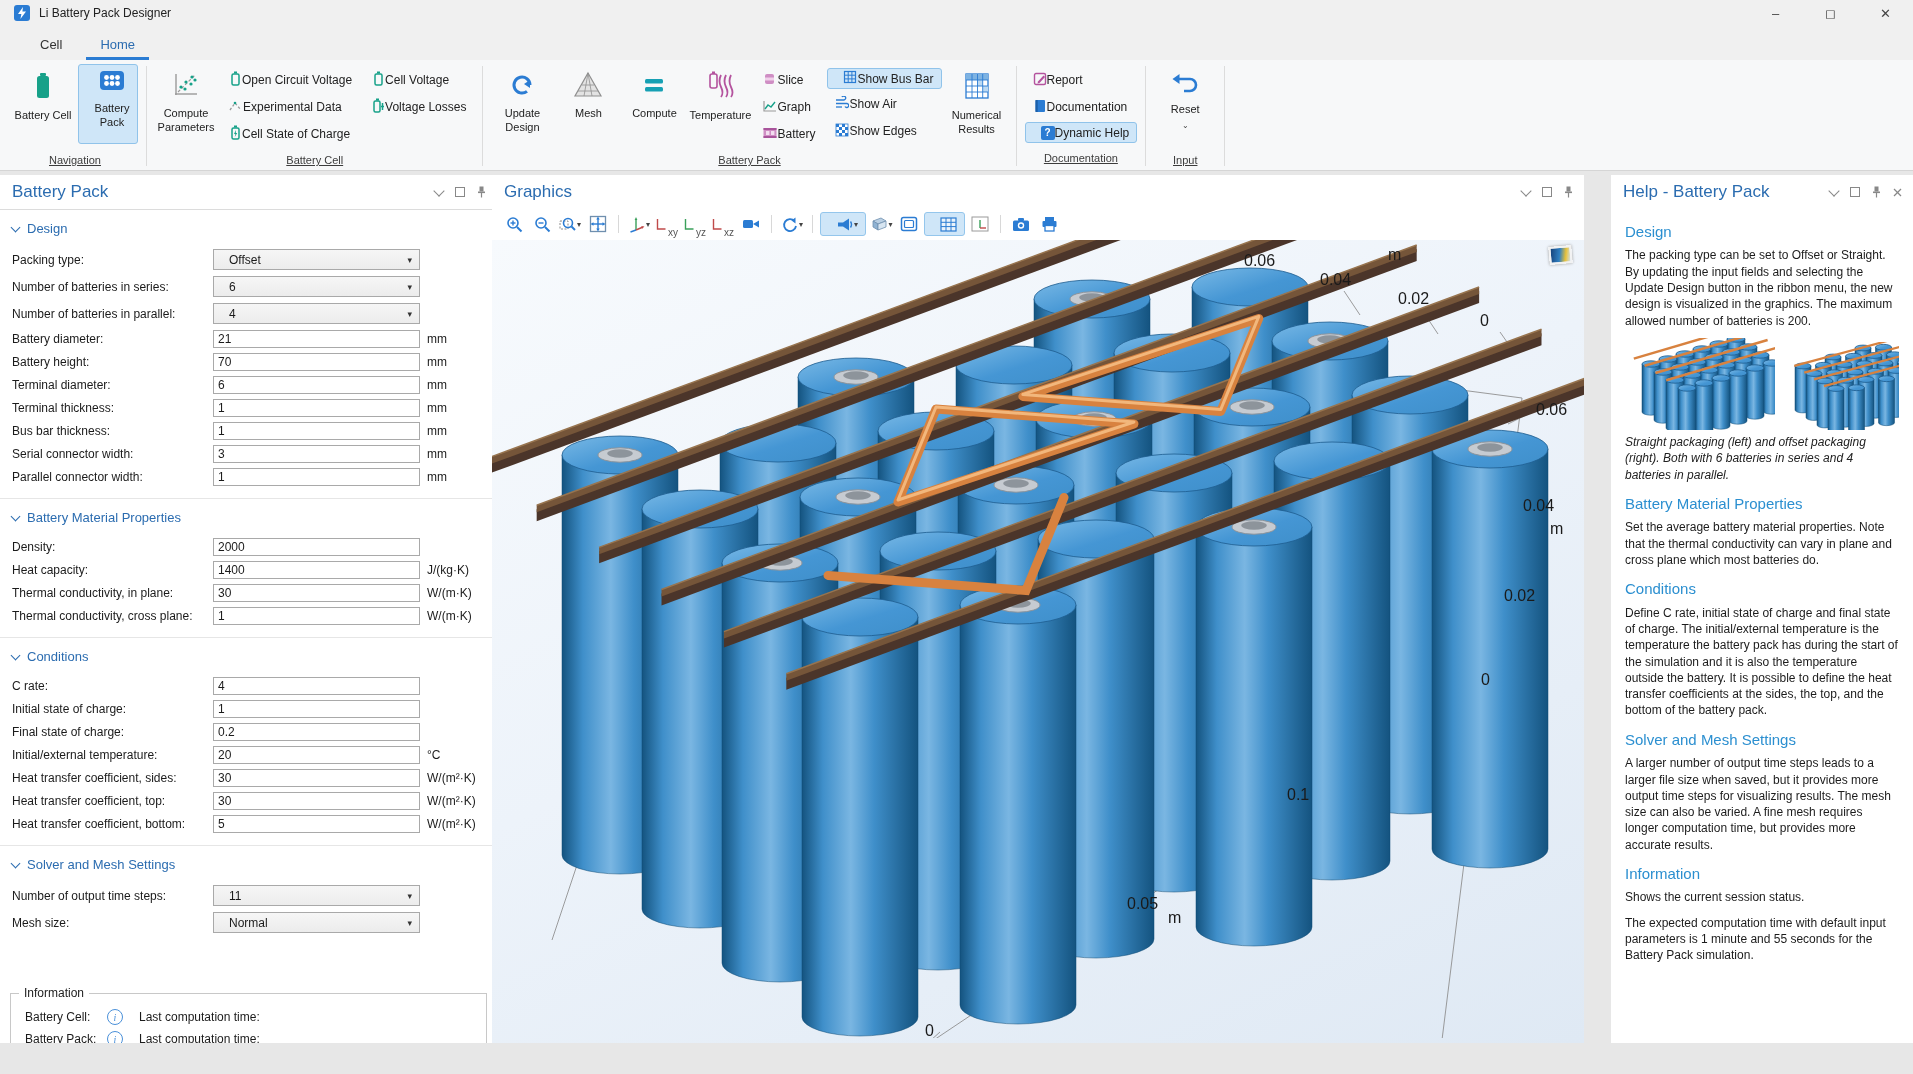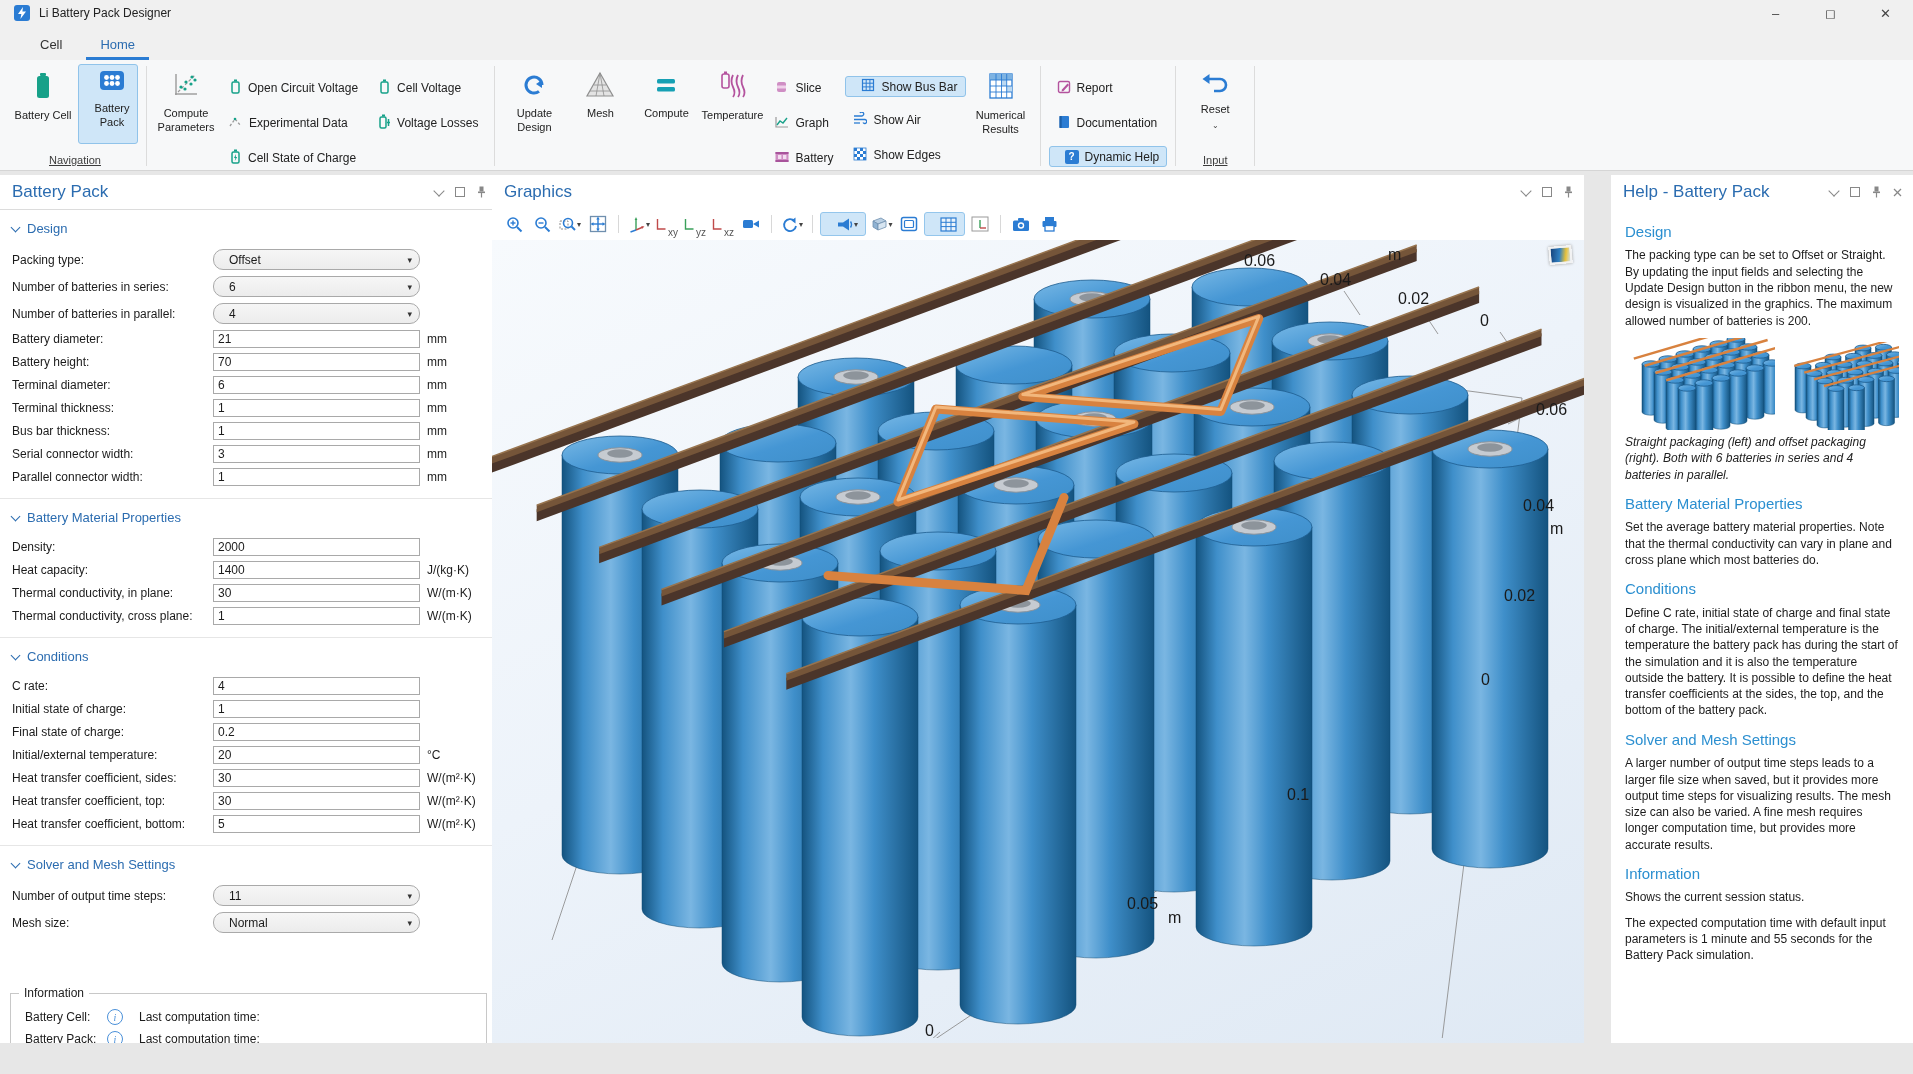--- a/index.html
+++ b/index.html
@@ -23,22 +23,22 @@
           border-bottom:1px solid #d5d5d5;display:flex;align-items:stretch;padding-left:6px;}
   .rgroup{display:flex;flex-direction:column;padding:4px 6px 0;}
   .rg-content{flex:1;display:flex;align-items:flex-start;gap:4px;}
   .rg-label{height:18px;text-align:center;font-size:11px;color:#3c3c3c;padding-top:2px;text-decoration:underline;}
   .rsep{width:1px;background:#dcdcdc;margin:6px 2px 4px;}
   .bigbtn{width:60px;min-height:80px;border-radius:3px;display:flex;flex-direction:column;
           align-items:center;padding-top:6px;gap:4px;border:1px solid transparent;}
   .bigbtn.sel{background:#cfe6f8;border-color:#90c3ea;}
   .bigbtn .bl{font-size:11px;color:#222;text-align:center;line-height:1.25;}
   .smallcol{display:flex;flex-direction:column;gap:3px;padding-top:4px;}
-  .sbtn{display:flex;align-items:center;gap:6px;height:22px;padding:0 7px;border-radius:3px;
-        font-size:12px;color:#222;border:1px solid transparent;white-space:nowrap;margin-top:8px;}
+  .sbtn{display:flex;align-items:center;height:22px;padding:0 7px;border-radius:3px;
+        font-size:12px;color:#222;border:1px solid transparent;white-space:nowrap;}
   .sbtn.sel{background:#cfe6f8;border-color:#90c3ea;}
   .tdrop{font-size:8px;color:#444;}
   
   .main{position:absolute;top:171px;left:0;right:0;bottom:0;background:#e7e7e7;}
   .panel{position:absolute;top:4px;bottom:31px;background:#fff;overflow:hidden;}
   .panel-hdr{height:34px;display:flex;align-items:center;border-bottom:1px solid #dcdcdc;}
   .panel-title{font-size:17px;color:#2b6cb0;padding-left:12px;}
   .hicons{margin-left:auto;display:flex;align-items:center;gap:9px;padding-right:10px;}
   .hico{width:12px;height:12px;display:flex;align-items:center;justify-content:center;color:#777;}
   .chevdown{width:7px;height:7px;border-left:1.4px solid #888;border-bottom:1.4px solid #888;
@@ -48,21 +48,21 @@
   .sp{left:0;width:497px;}
   .sect{padding:8px 0 10px;}
   .sect + .sect{border-top:1px solid #e6e6e6;}
   .sect-h{display:flex;align-items:center;gap:8px;color:#2b6cb0;font-size:13px;
           padding-left:12px;margin:3px 0 10px;}
   .chevblue{width:6px;height:6px;border-left:1.5px solid #2b6cb0;border-bottom:1.5px solid #2b6cb0;
             transform:rotate(-45deg);margin-top:-2px;flex:none;}
   .frow{display:flex;align-items:center;height:23px;font-size:12px;}
   .frow.tall{height:27px;}
   .flab{width:201px;padding-left:12px;flex:none;}
-  .ctl{width:207px;flex:none;border-radius:10px;}
+  .ctl{width:207px;flex:none;}
   .txt{width:100%;height:18px;border:1px solid #a9a9a9;font:12px "Liberation Sans",sans-serif;
        padding:0 4px;box-sizing:border-box;background:#fff;color:#1b1b1b;}
   .sel{height:21px;border:1px solid #a9a9a9;background:linear-gradient(#f6f6f6,#ececec);
        display:flex;align-items:center;font-size:12px;padding:0 7px 0 15px;box-sizing:border-box;}
   .sel .arrow{margin-left:auto;font-size:9px;color:#333;}
   .unit{margin-left:7px;}
   .infobox{margin:57px 10px 0;border:1px solid #c8c8c8;position:relative;padding:12px 0 8px;}
   .infobox .cap{position:absolute;top:-8px;left:8px;background:#fff;padding:0 5px;font-size:12px;color:#222;}
   .irow{display:flex;align-items:center;height:22px;font-size:12px;padding-left:14px;}
   .irow .il{width:74px;}

